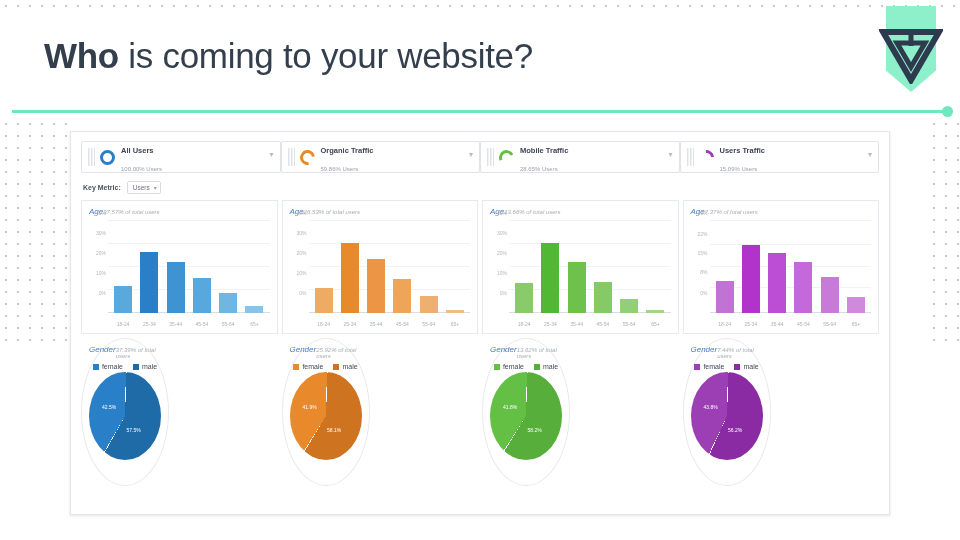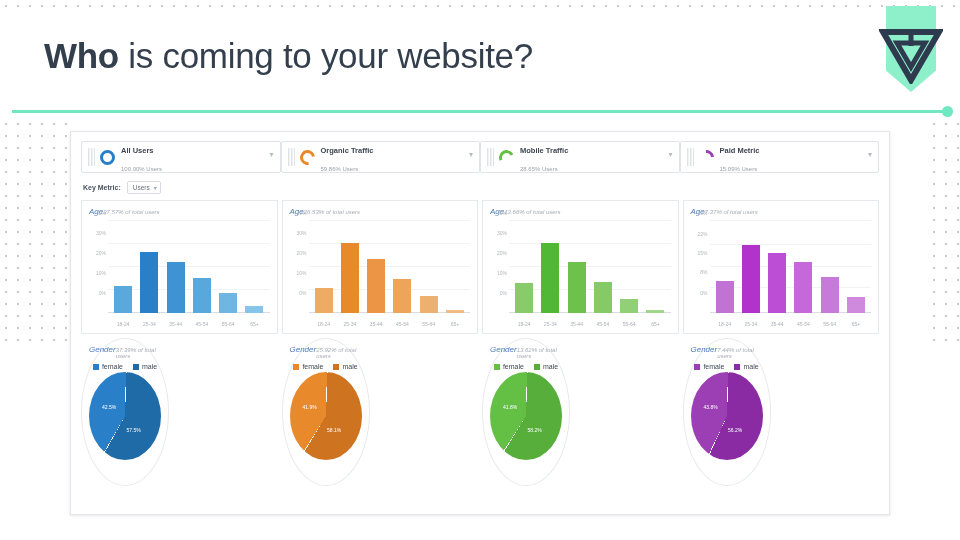--- a/index.html
+++ b/index.html
@@ -230,21 +230,21 @@
         </div>
         <div class="seg-card">
           <span class="bars"></span>
           <span class="donut partial2" style="color:#63c045"></span>
           <span class="seg-text"><span class="seg-name">Mobile Traffic</span><br><span class="seg-sub">28.65% Users</span></span>
           <span class="seg-caret">▾</span>
         </div>
         <div class="seg-card">
           <span class="bars"></span>
           <span class="donut partial3" style="color:#9c3fb5"></span>
-          <span class="seg-text"><span class="seg-name">Paid Metric</span><br><span class="seg-sub">15.09% Users</span></span>
+          <span class="seg-text"><span class="seg-name">Users Traffic</span><br><span class="seg-sub">15.09% Users</span></span>
           <span class="seg-caret">▾</span>
         </div>
       </div>
 
     <div class="keymetric-row">
       <span class="keymetric-label">Key Metric:</span>
       <span class="keymetric-select">
         <span>Users</span>
         <span class="cv">▾</span>
       </span>

